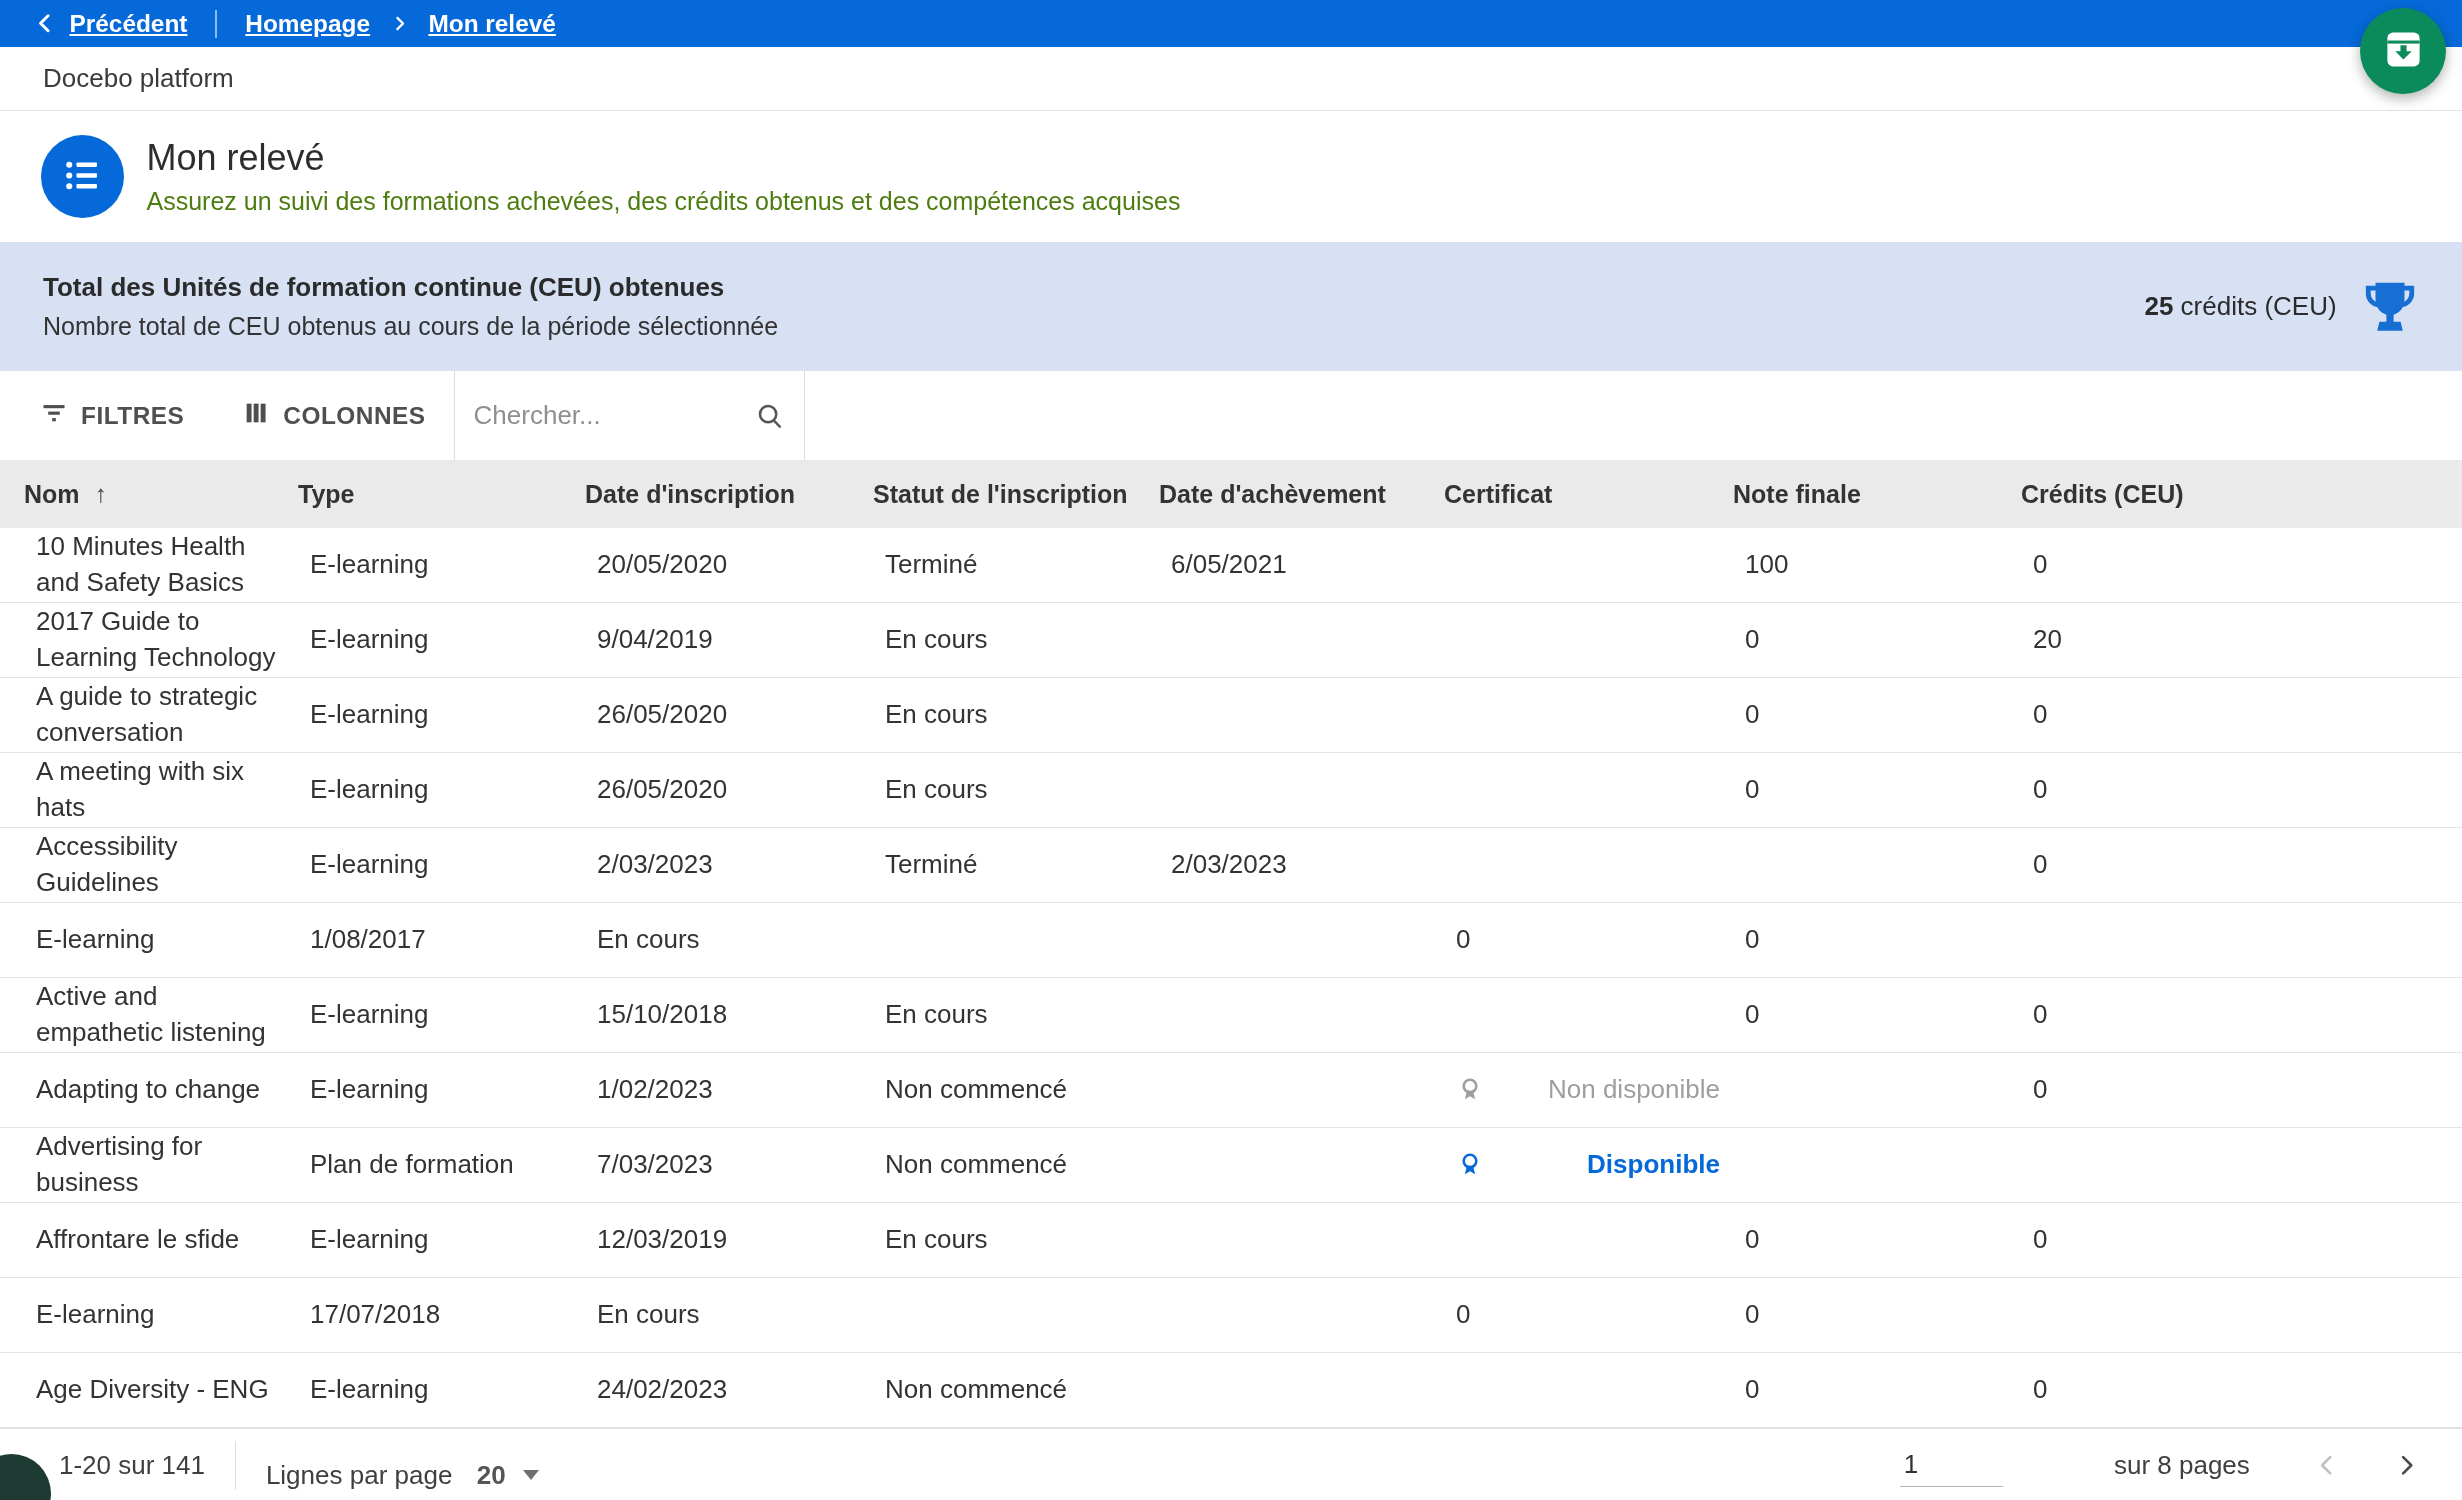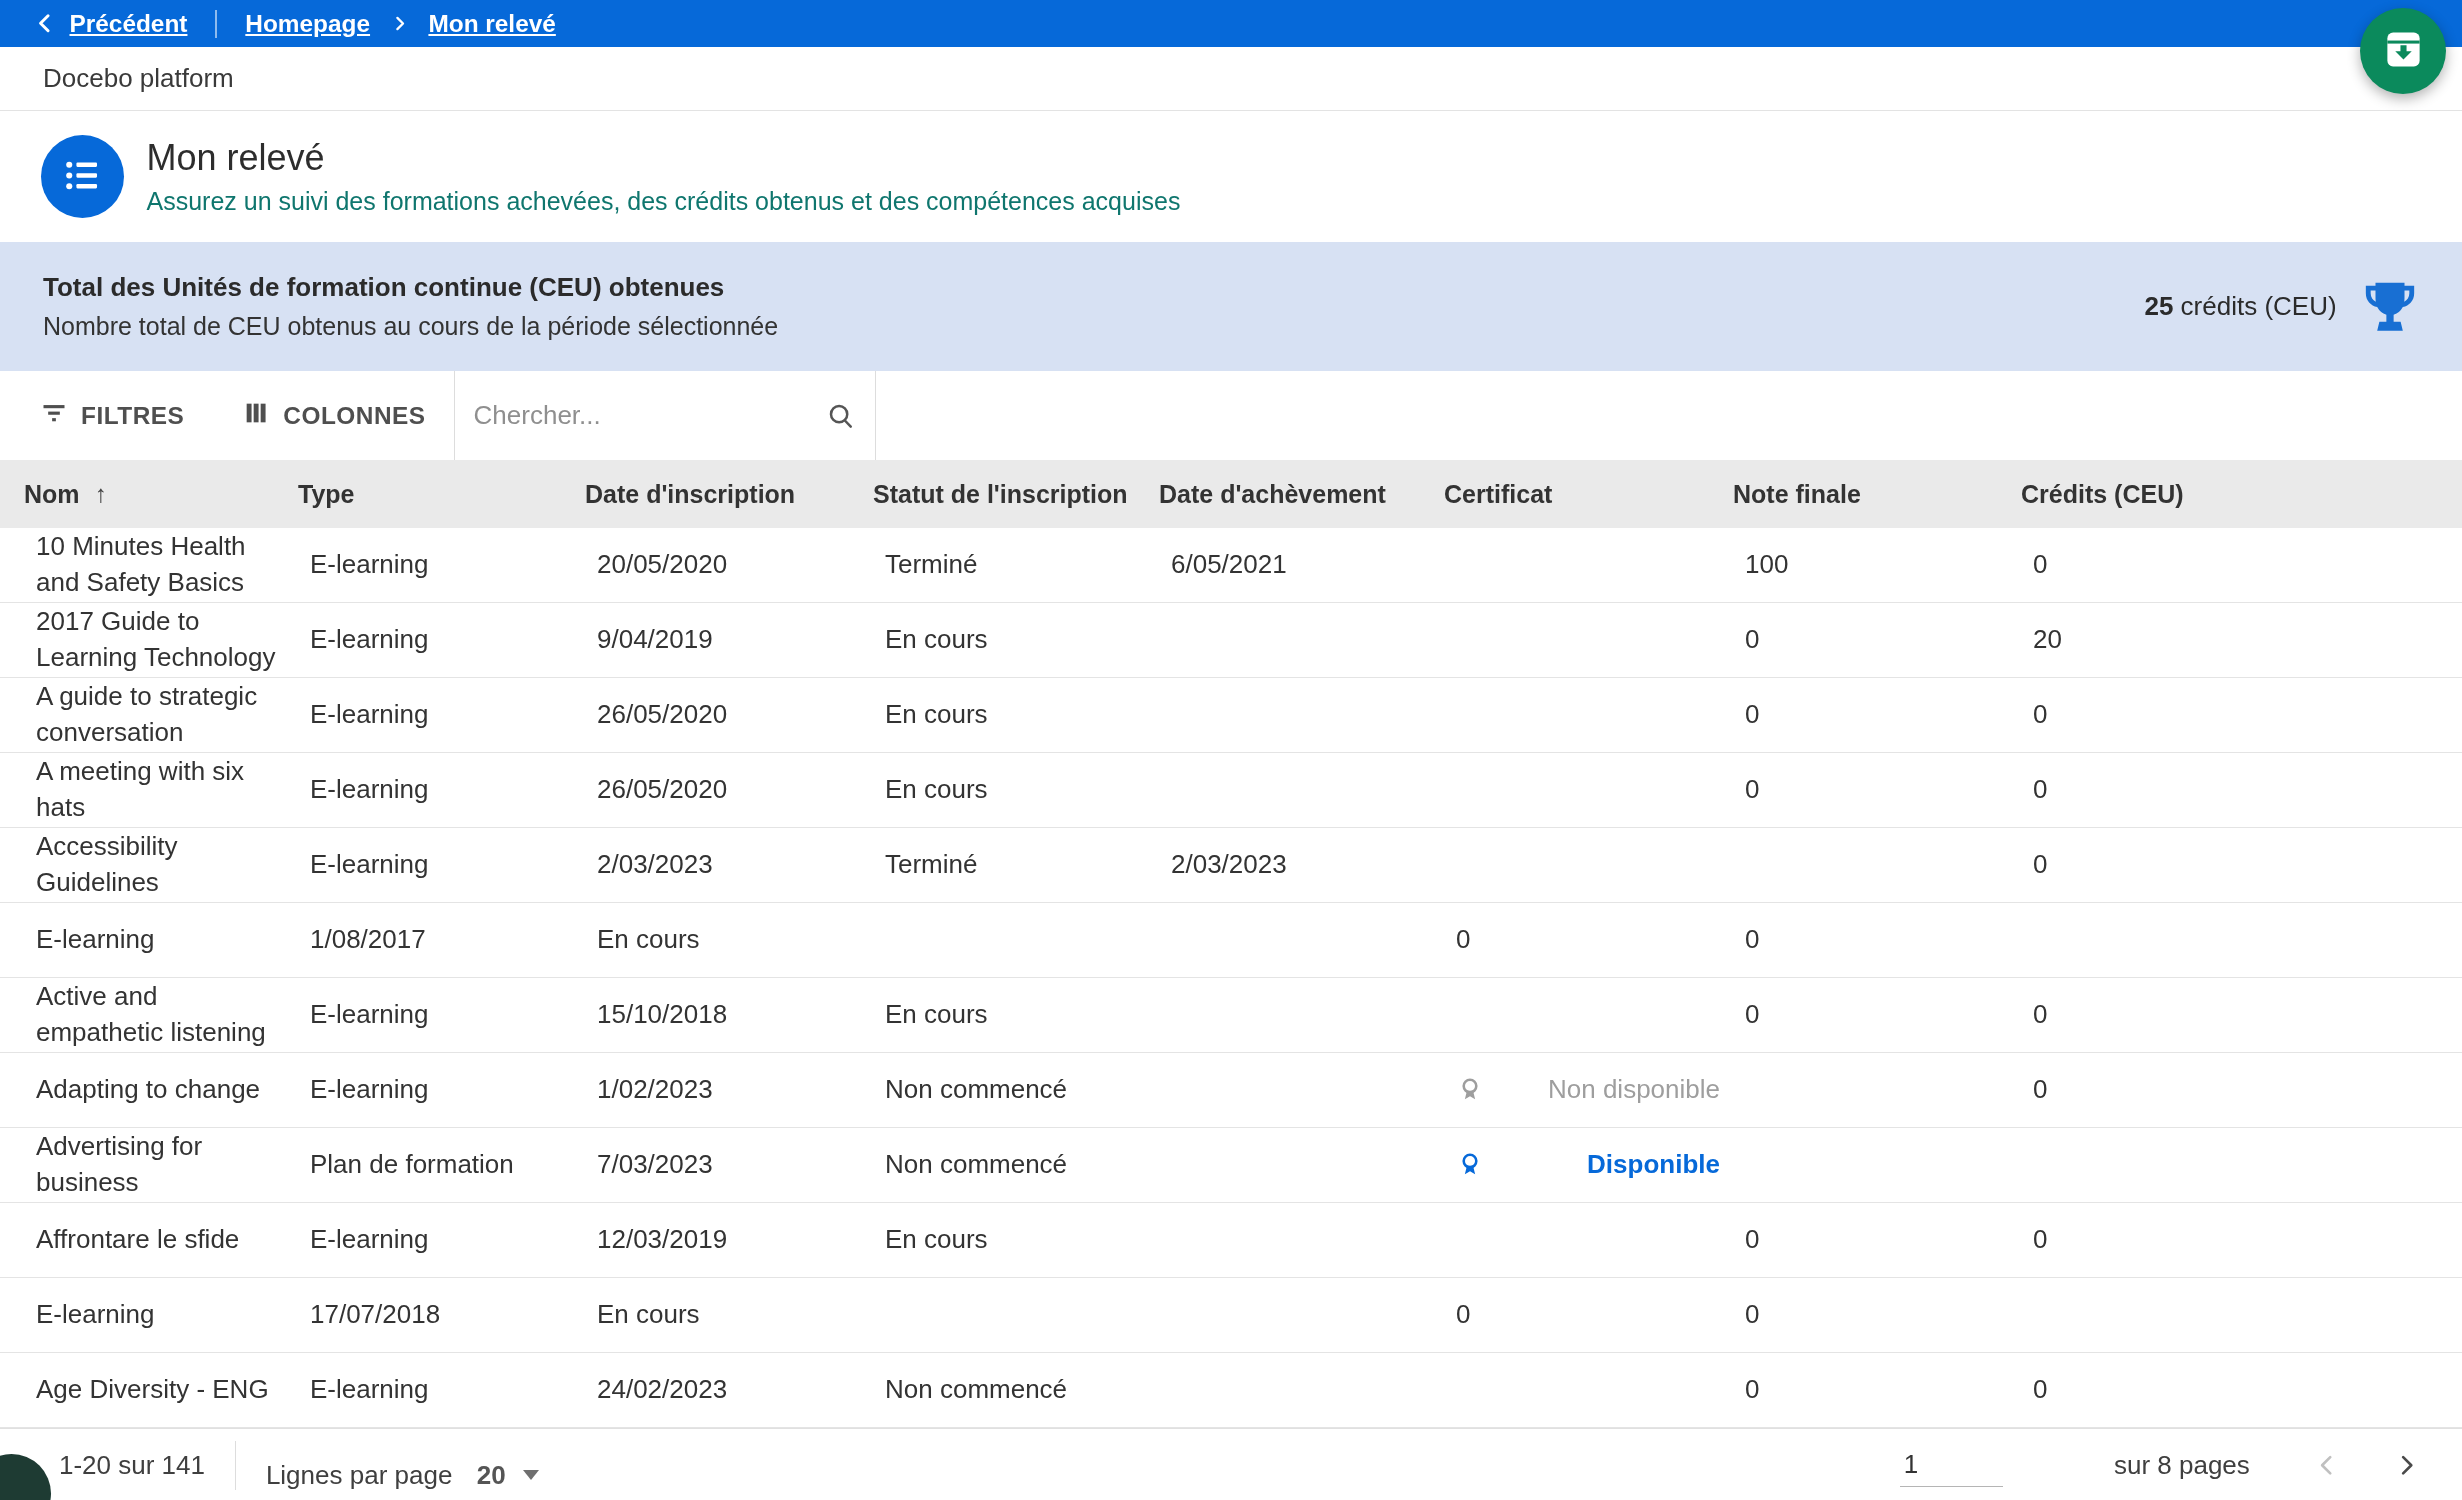--- a/index.html
+++ b/index.html
@@ -29,21 +29,21 @@
   }
   
   .page-header { height:131px; display:flex; align-items:center; padding:0 41px; flex:none; }
   .hdr-icon {
     width:83px; height:83px; border-radius:50%; background:#0669d9;
     display:flex; align-items:center; justify-content:center; flex:none;
   }
   .hdr-icon svg { width:43px; height:43px; }
   .hdr-text { margin-left:22.5px; }
   .hdr-title { font-size:36px; font-weight:500; color:#2d2d2d; }
-  .hdr-sub { font-size:25px; color:#0f766e; margin-top:7.5px; }
+  .hdr-sub { font-size:25px; color:#4d7c0f; margin-top:7.5px; }
   
   .ceu-band {
     height:129px; background:#d7e1f3; display:flex; align-items:center;
     justify-content:space-between; padding:0 43px; flex:none;
   }
   .ceu-title { font-size:26px; font-weight:700; color:#2b2b2b; }
   .ceu-sub { font-size:25px; color:#333; margin-top:8.5px; }
   .ceu-right { display:flex; align-items:center; }
   .ceu-count { font-size:26px; color:#2b2b2b; }
   .ceu-count b { font-weight:700; }
@@ -52,21 +52,21 @@
   
   .toolbar { height:89px; display:flex; align-items:stretch; flex:none; }
   .tool-btn {
     display:flex; align-items:center; gap:13px; border:none; background:none;
     font-family:inherit; font-size:24.4px; font-weight:700; color:#4f4f4f;
     letter-spacing:0.5px; cursor:pointer; padding:0;
   }
   .tool-btn svg { width:28px; height:28px; }
   .tool-left { display:flex; align-items:center; gap:58px; padding-left:40px; }
   .search-cell {
-    margin-left:28px; width:422px; border-left:0.9px solid #ddd; border-right:0.9px solid #ddd;
+    margin-left:28px; width:351px; border-left:0.9px solid #ddd; border-right:0.9px solid #ddd;
     display:flex; align-items:center; padding:1px 19px;
   }
   .search-cell input {
     border:none; outline:none; flex:1; font-family:inherit; font-size:26px; color:#333;
     background:transparent; min-width:0;
   }
   .search-cell input::placeholder { color:#8f8f8f; }
   .search-icon { color:#555; display:flex; }
   .search-icon svg { width:30px; height:30px; }
   

